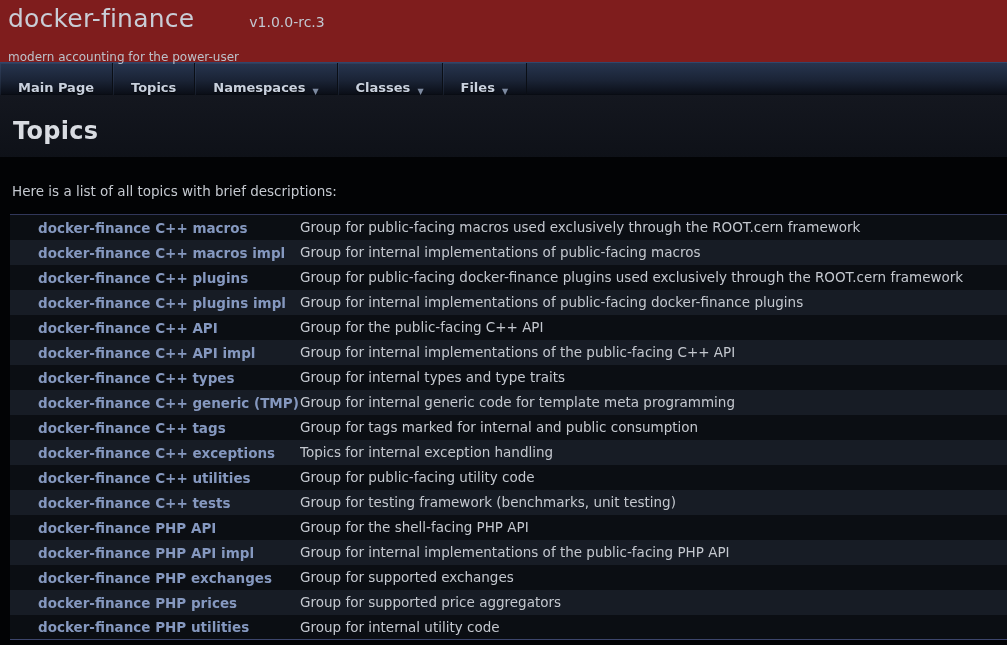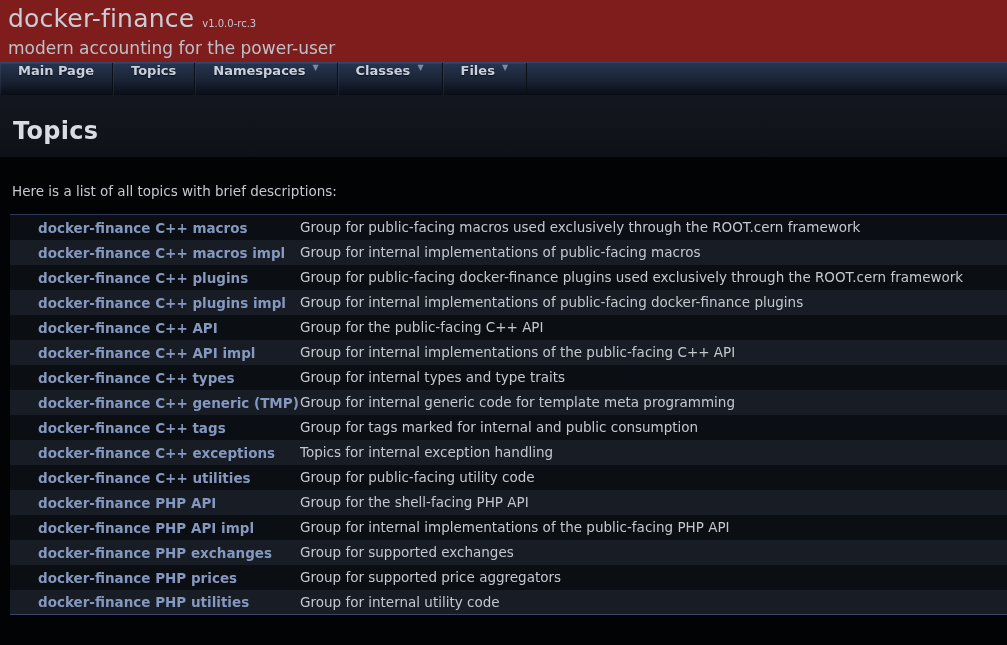--- a/index.html
+++ b/index.html
@@ -16,32 +16,32 @@
     padding: 4px 8px 6px 8px;
     height: 62px;
   }
   #projectrow { display: flex; align-items: baseline; gap: 8px; }
   #projectname {
     font-size: 25px;
     color: #c9cdd6;
     font-weight: 400;
     letter-spacing: 0.2px;
   }
-  #projectnumber { font-size: 10px; color: #c2c7d0; }
-  #projectbrief { font-size: 17px; color: #bcc1c9; margin-top: 5px; }
+  #projectnumber { font-size: 14px; color: #c2c7d0; margin-left: 47px; }
+  #projectbrief { font-size: 12px; color: #bcc1c9; margin-top: 17px; }
 
   
   .tabs {
     height: 33px;
     display: flex;
     border-top: 1px solid #32466b;
     background: linear-gradient(to bottom, #27354f 0%, #1a2335 55%, #0b0f18 96%, #070a10 100%);
   }
   .tab {
-    display: flex; align-items: flex-start;
+    display: flex; align-items: flex-end;
     padding: 0 18px;
     gap: 7px;
     border-right: 1px solid #0a0e15;
     box-shadow: inset 1px 1px 0 rgba(130,160,210,0.10);
     cursor: pointer;
     height: 100%;
   }
   .tab span.label {
     font-size: 13px; font-weight: bold;
     color: #c9d1de;
@@ -213,20 +213,26 @@
           <td class="desc">Topics for internal exception handling</td>
         </tr>
 
         <tr>
           <td class="entry">
             <a class="el" href="#">docker-finance C++ utilities</a>
           </td>
           <td class="desc">Group for public-facing utility code</td>
         </tr>
 
+        <tr>
+          <td class="entry">
+            <a class="el" href="#">docker-finance C++ tests</a>
+          </td>
+          <td class="desc">Group for testing framework (benchmarks, unit testing)</td>
+        </tr>
 
         <tr>
           <td class="entry">
             <a class="el" href="#">docker-finance PHP API</a>
           </td>
           <td class="desc">Group for the shell-facing PHP API</td>
         </tr>
 
         <tr>
           <td class="entry">

